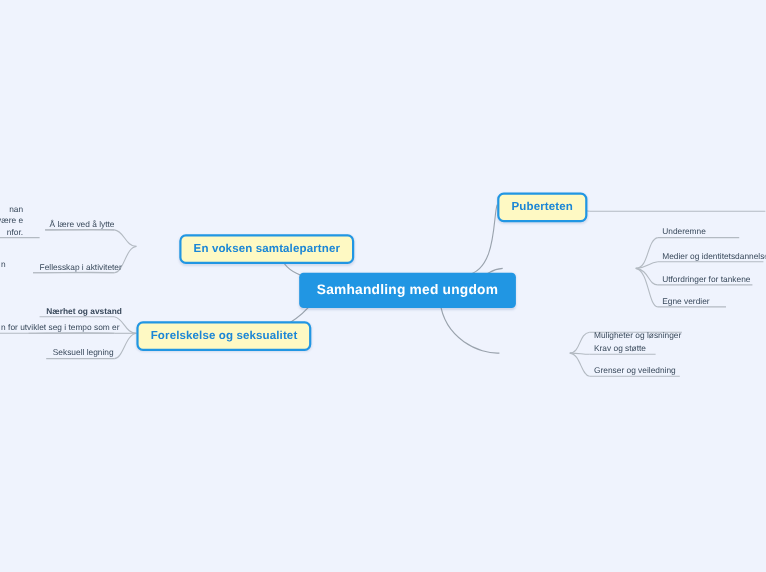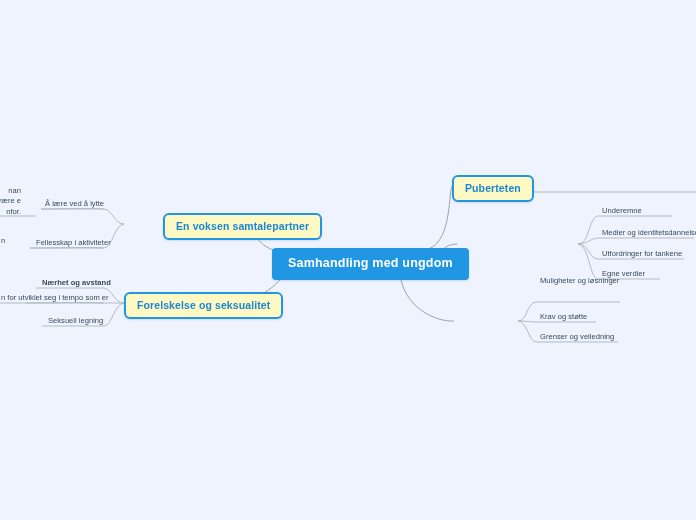--- a/index.html
+++ b/index.html
@@ -134,21 +134,21 @@
   <div class="node branch-node" style="left:452px; top:175px;">Puberteten</div>
 
 
 
   <div class="node leaf-node" style="left:599px; top:206px;">Underemne</div>
   <div class="node leaf-node" style="left:599px; top:228px;">Medier og identitetsdannelse</div>
   <div class="node leaf-node" style="left:599px; top:249px;">Utfordringer for tankene</div>
   <div class="node leaf-node" style="left:599px; top:269px;">Egne verdier</div>
 
 
-  <div class="node leaf-node" style="left:537px; top:276px;">Muligheter og løsninger</div>
+  <div class="node leaf-node" style="left:537px; top:300px;">Muligheter og løsninger</div>
   <div class="node leaf-node" style="left:537px; top:312px;">Krav og støtte</div>
   <div class="node leaf-node" style="left:537px; top:332px;">Grenser og veiledning</div>
 
   <div class="node branch-node" style="left:124px; top:213px;margin-left:39px;">En voksen samtalepartner</div>
 
   <div class="node leaf-node" style="left:42px; top:199px;">Å lære ved å lytte</div>
 
   <div class="node leaf-node clip-left" style="left:-12px; top:186px; width:36px; text-align:right;">nan være e nfor.</div>
 
   <div class="node leaf-node" style="left:33px; top:238px;">Fellesskap i aktiviteter</div>

